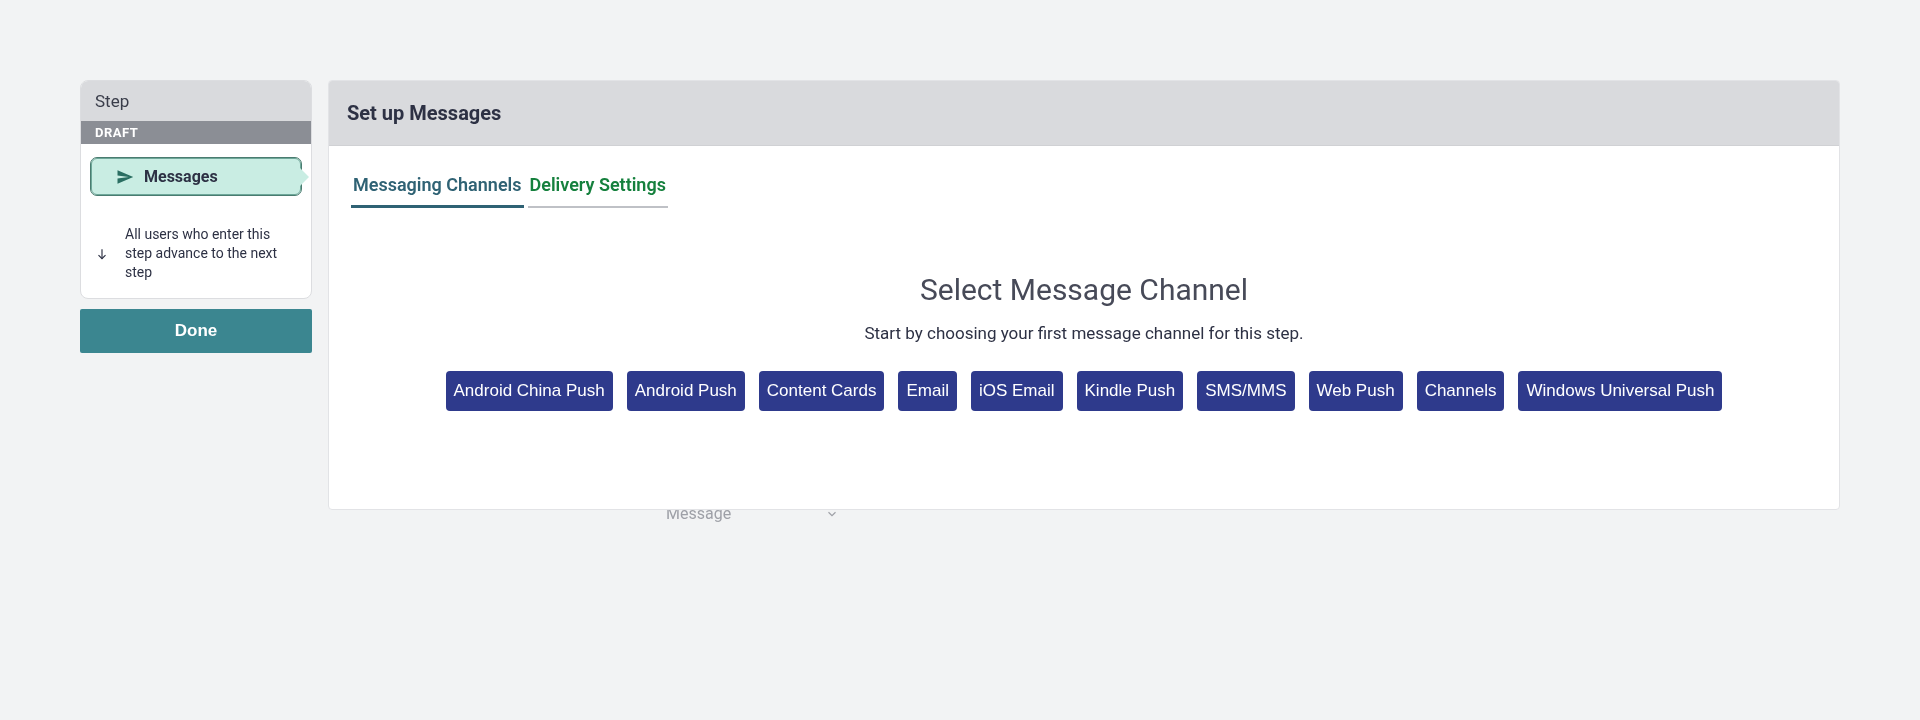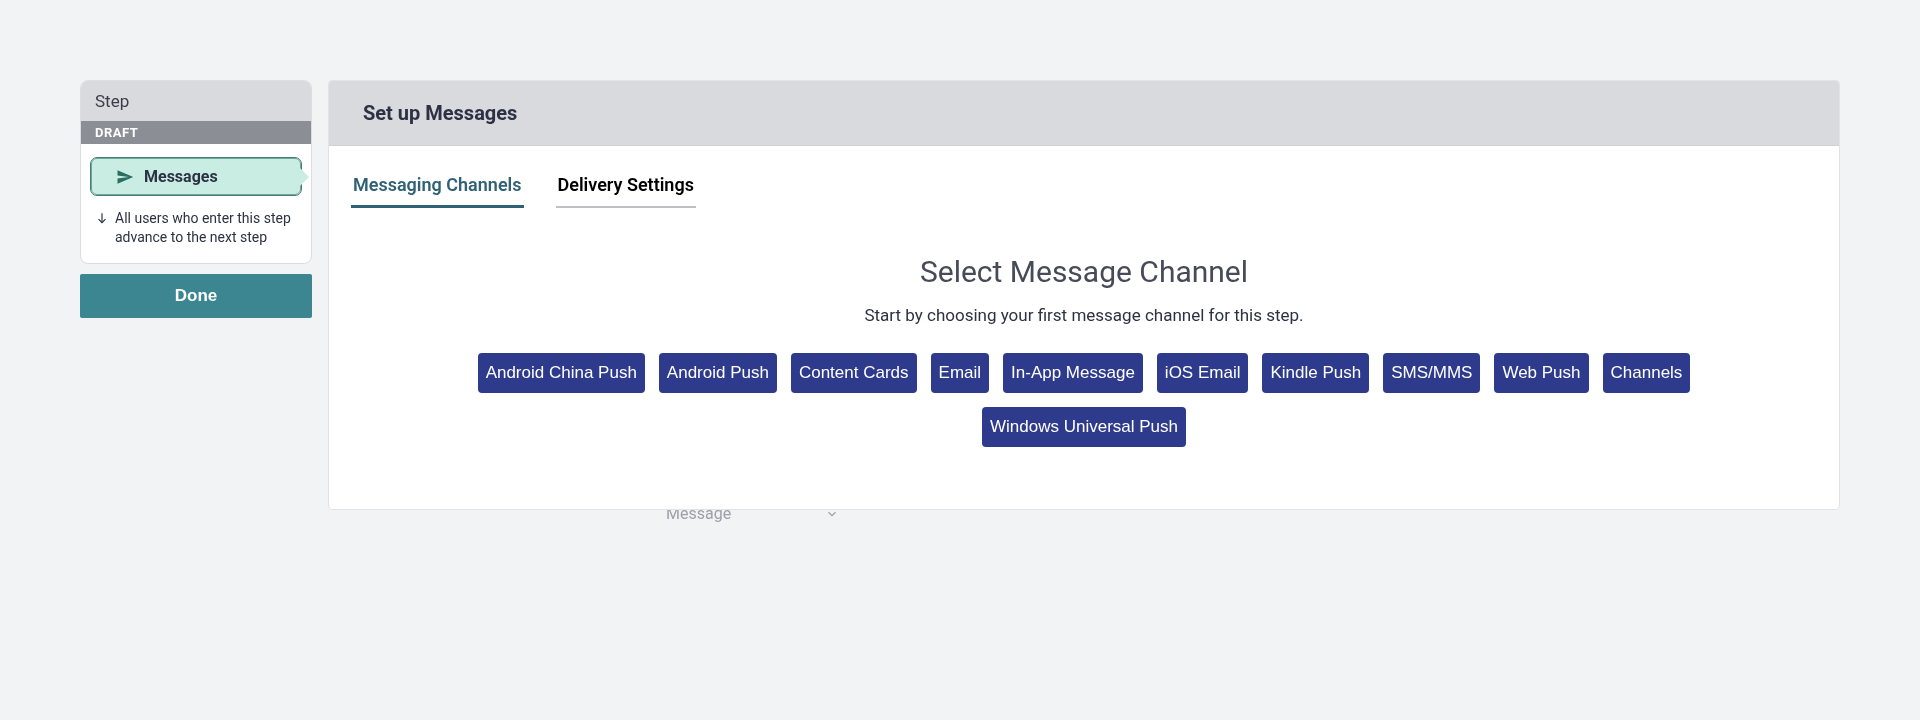--- a/index.html
+++ b/index.html
@@ -80,23 +80,23 @@
       height: 18px;
       flex: 0 0 18px;
     }
     .messages-chip-label {
       font-size: 16px;
       font-weight: 700;
       color: #2d3144;
     }
     .help-row {
       display: flex;
-      align-items: flex-start;
-      gap: 6px;
-      margin-top: 14px;
+      align-items: center;
+      gap: 16px;
+      margin-top: 30px;
       padding: 0 4px;
     }
     .arrow-down-icon {
       width: 14px;
       height: 14px;
       flex: 0 0 14px;
       margin-top: 2px;
     }
     .help-text {
       font-size: 14px;
@@ -120,50 +120,50 @@
     .main {
       flex: 1;
       background: #fff;
       border: 1px solid #e2e3e6;
       border-radius: 4px;
       overflow: hidden;
       min-height: 430px;
     }
     .main-header {
       background: #d9dadd;
-      padding: 20px 34px;
+      padding: 20px 18px;
       border-bottom: 1px solid #d0d1d4;
     }
     .main-title {
       font-size: 20px;
       font-weight: 700;
       color: #2d3144;
     }
     .main-content {
       padding: 22px 22px 40px 22px;
     }
     .tabs {
       display: flex;
-      gap: 32px;
+      gap: 4px;
     }
     .tab {
       font-size: 18px;
       font-weight: 600;
       padding: 6px 2px 10px 2px;
       cursor: pointer;
       border-bottom: 2px solid #bfc1c6;
-      color: #000000;
+      color: #15803d;
     }
     .tab.active {
       color: #2f6274;
       border-bottom: 3px solid #2f6274;
     }
     .channel-select {
       text-align: center;
-      margin-top: 46px;
+      margin-top: 64px;
     }
     .channel-heading {
       font-size: 30px;
       font-weight: 400;
       color: #474a58;
     }
     .channel-sub {
       font-size: 17px;
       color: #2d3144;
       margin-top: 16px;
@@ -244,21 +244,20 @@
         <div class="tab">Delivery Settings</div>
       </div>
       <div class="channel-select">
         <div class="channel-heading">Select Message Channel</div>
         <div class="channel-sub">Start by choosing your first message channel for this step.</div>
         <div class="channel-buttons">
           <button class="channel-button">Android China Push</button>
           <button class="channel-button">Android Push</button>
           <button class="channel-button">Content Cards</button>
           <button class="channel-button">Email</button>
-          <button class="channel-button">In-App Message</button>
           <button class="channel-button">iOS Email</button>
           <button class="channel-button">Kindle Push</button>
           <button class="channel-button">SMS/MMS</button>
           <button class="channel-button">Web Push</button>
           <button class="channel-button">Channels</button>
           <button class="channel-button">Windows Universal Push</button>
         </div>
       </div>
     </div>
   </div>

